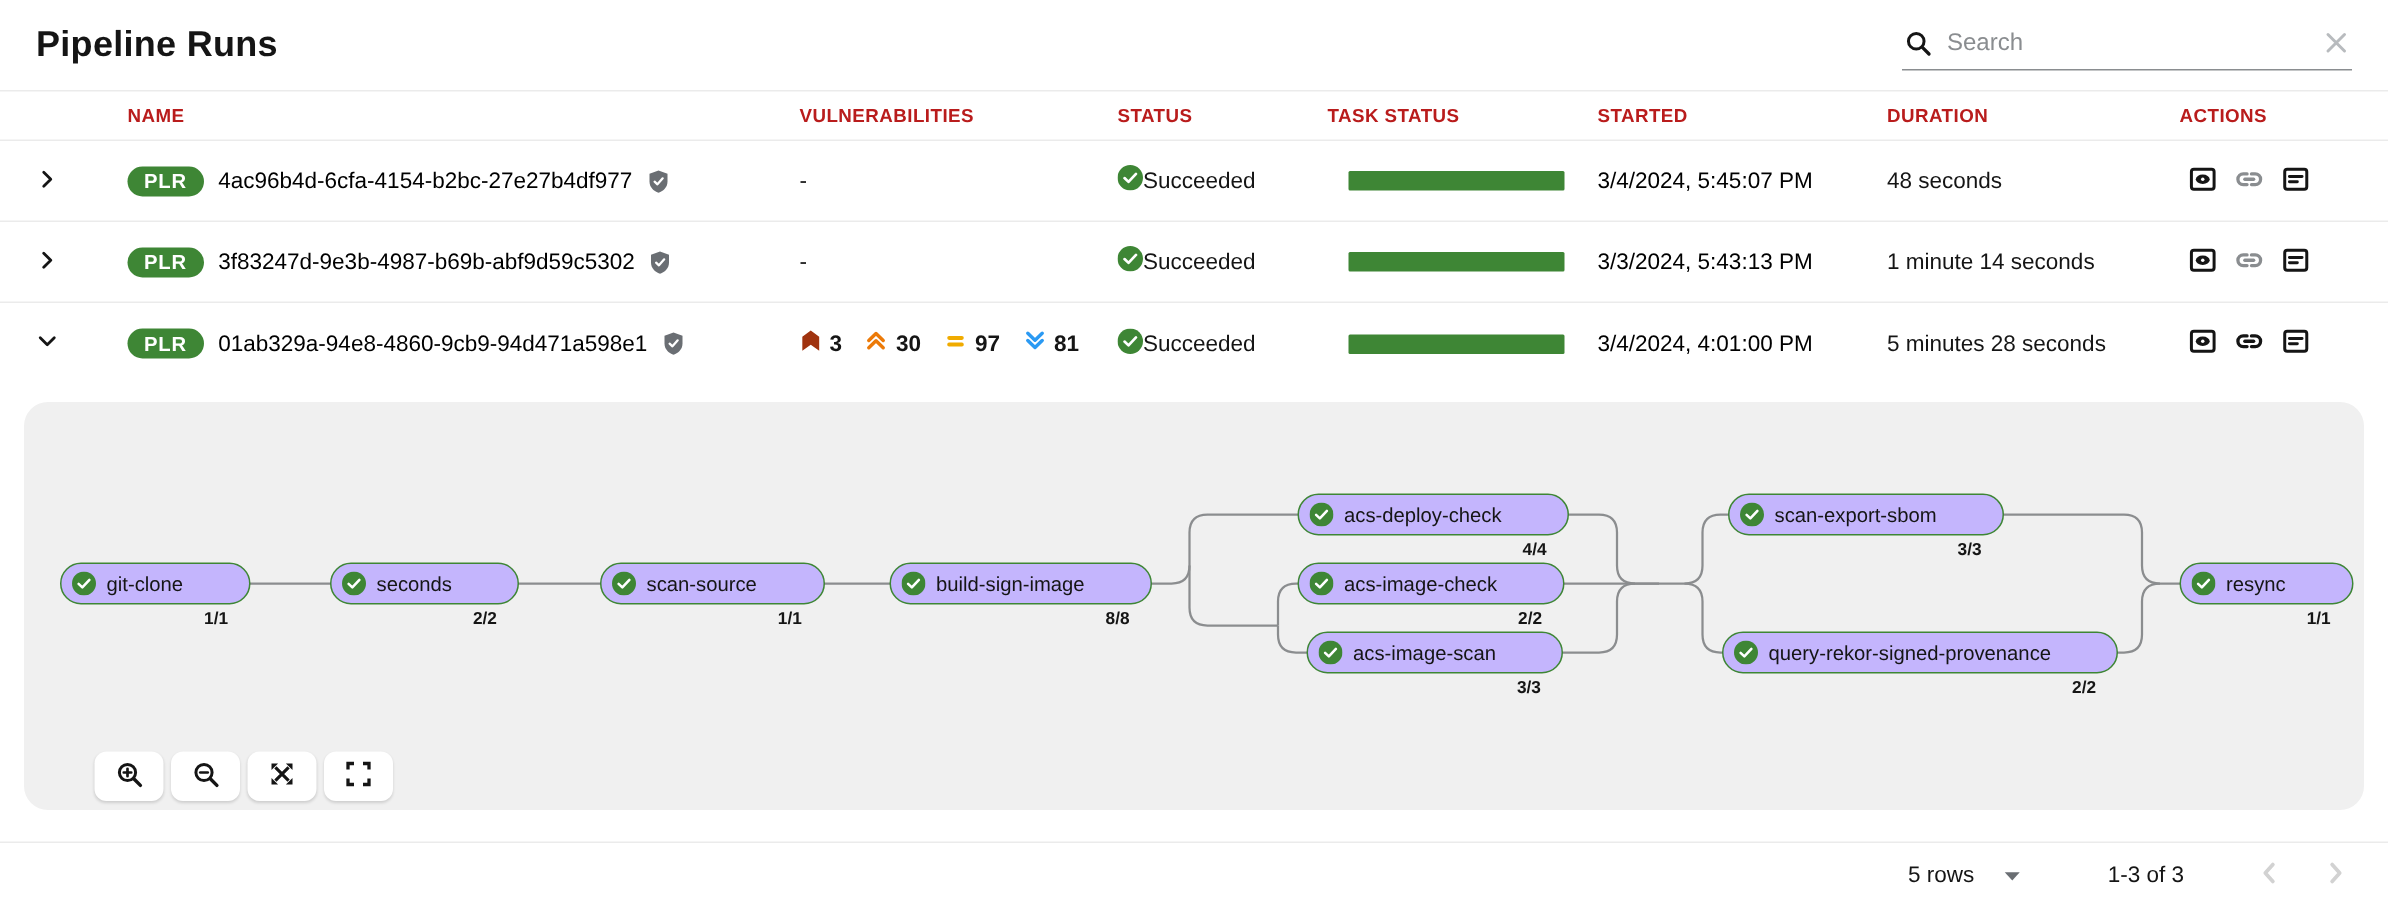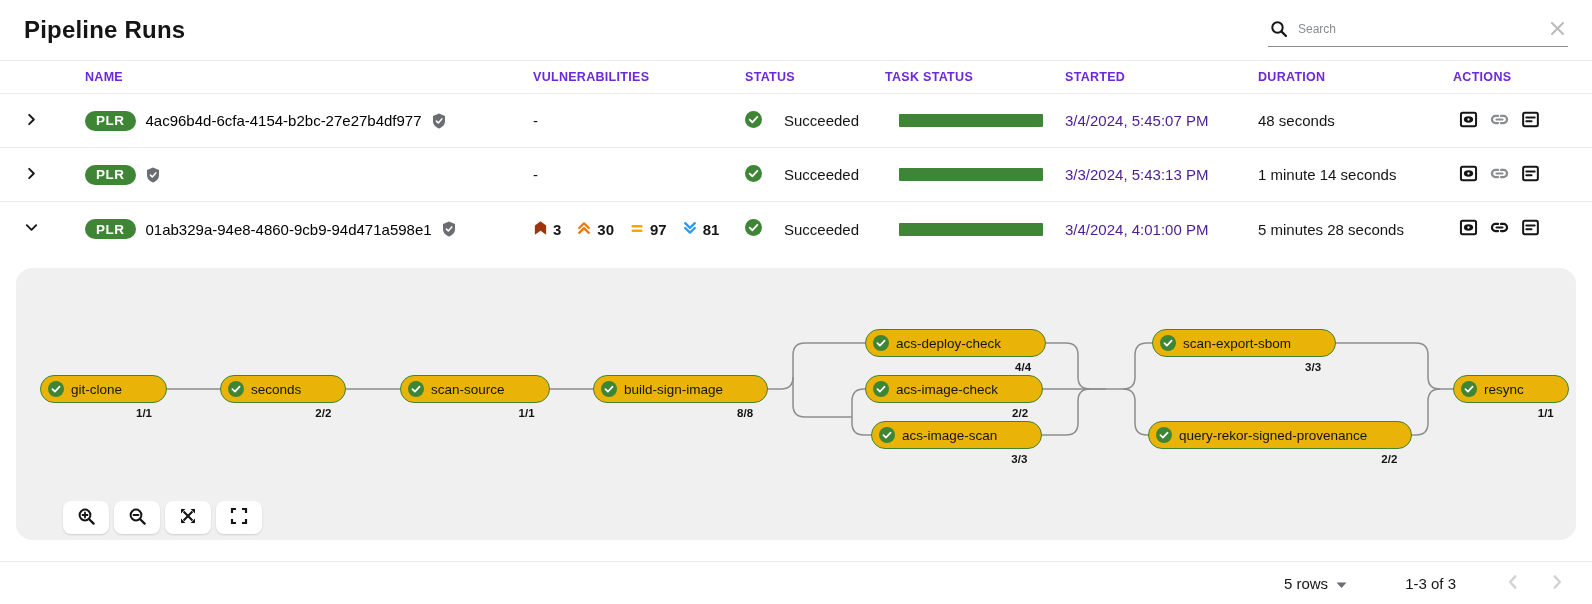--- a/index.html
+++ b/index.html
@@ -22,75 +22,75 @@
   .search-box {
     display: flex; align-items: center;
     width: 300px; height: 34px;
     border-bottom: 1px solid #8a8d90;
     padding: 0 2px 2px 2px;
   }
   .search-box .mag { flex: 0 0 auto; margin-right: 10px; display:flex; }
   .search-input {
     flex: 1 1 auto; border: none; outline: none;
     font-family: "Liberation Sans", sans-serif;
-    font-size: 12px; color: #151515; background: transparent;
+    font-size: 16px; color: #151515; background: transparent;
   }
   .search-input::placeholder { color: #8a8d90; }
   .search-clear { flex: 0 0 auto; display:flex; cursor: pointer; }
 
   
   .grid-row {
     display: grid;
     grid-template-columns: 85px 448px 212px 140px 180px 193px 195px 139px;
     align-items: center;
   }
   .thead {
     height: 34px;
     border-top: 1px solid #ebebeb;
     border-bottom: 1px solid #ebebeb;
-    color: #6d28d9;
+    color: #b91c1c;
     font-size: 12.5px;
     font-weight: 700;
     letter-spacing: .3px;
   }
   .trow { height: 54px; border-bottom: 1px solid #ebebeb; font-size: 15px; text-align: center; }
   .trow.expanded { border-bottom: none; }
   .cell { display: flex; align-items: center; }
   .cell-expand { justify-content: flex-start; padding-left: 22px; }
   .expand-btn { background:none; border:none; cursor:pointer; display:flex; padding:2px; }
   .plr-badge {
     background: #3e8635; color: #fff;
     font-weight: 700; font-size: 13.5px; letter-spacing: .5px;
     padding: 2.5px 11px; border-radius: 12px;
   }
   .run-name { margin-left: 10px; color: #000000; }
   .shield { margin-left: 9px; display: flex; }
   .vuln-list { display: flex; align-items: center; gap: 15px; }
   .vuln-item { display: flex; align-items: center; gap: 5px; font-weight: 700; font-size: 15px; }
-  .status-ok { display: flex; align-items: center; gap: 22px; }
+  .status-ok { display: flex; align-items: center; gap: 0; }
   .task-bar { width: 144px; height: 13px; margin-left: 14px; background: #3e8635; border-radius: 1px; }
-  .started-text { color: #4c1d95; }
+  .started-text { color: #000000; }
   .actions { display: flex; align-items: center; gap: 10px; padding-left: 5px; }
   .action-btn { background: none; border: none; padding: 0; display: flex; cursor: pointer; }
 
   
   .pipeline-panel {
     position: relative;
     margin: 12px 16px 0 16px;
     width: 1560px; height: 272px;
     background: #f0f0f0;
     border-radius: 16px;
     overflow: hidden;
   }
   .edges { position: absolute; left: 0; top: 0; }
   .task-node {
     position: absolute;
     transform: translateY(-50%);
     display: flex; align-items: center; gap: 7px;
-    background: #eab308;
+    background: #c4b5fd;
     border: 1px solid #3e8635;
     border-radius: 15px;
     padding: 3px 7px;
     height: 28px;
     font-size: 13.5px;
     white-space: nowrap;
     cursor: pointer;
   }
   .task-node .t-check { display: flex; }
   .task-count {
@@ -107,21 +107,21 @@
     cursor: pointer;
   }
 
   
   .footer-rule { border-top: 1px solid #ebebeb; margin-top: 21px; }
   .table-footer {
     height: 42px;
     display: flex; align-items: center; justify-content: flex-end;
     padding: 0 26px; font-size: 15px;
   }
-  .rows-select { display: flex; align-items: center; gap: 8px; cursor: pointer; }
+  .rows-select { display: flex; align-items: center; gap: 20px; cursor: pointer; }
   .page-range { margin-left: 58px; }
   .pager { display: flex; align-items: center; gap: 26px; margin-left: 48px; }
   .pager-btn { background: none; border: none; padding: 0; display: flex; cursor: default; }
 </style>
 </head>
 <body>
 
 <div class="page-header">
   <h1 class="page-title">Pipeline Runs</h1>
   <div class="search-box">
@@ -225,20 +225,21 @@
     <button class="expand-btn">
       <span>
         <svg width="15" height="15" viewBox="0 0 16 16">
             <path d="M5.5 3 L10.5 8 L5.5 13" fill="none" stroke="#151515" stroke-width="2" stroke-linecap="round" stroke-linejoin="round"></path>
           </svg>
       </span>
     </button>
   </div>
   <div class="cell">
     <span class="plr-badge">PLR</span>
+    <span class="run-name">3f83247d-9e3b-4987-b69b-abf9d59c5302</span>
     <span class="shield">
       <svg width="16" height="16" viewBox="0 0 16 16">
           <path d="M8 0.6 L14 2.9 V8 C14 11.8 11.4 14.3 8 15.5 C4.6 14.3 2 11.8 2 8 V2.9 Z" fill="#6a6e73"></path>
           <path d="M5.4 8.1 L7.3 9.9 L10.8 5.9" fill="none" stroke="#fff" stroke-width="1.5" stroke-linecap="round" stroke-linejoin="round"></path>
         </svg>
     </span>
   </div>
   <div class="cell">-</div>
   <div class="cell">
     <span class="status-ok">

